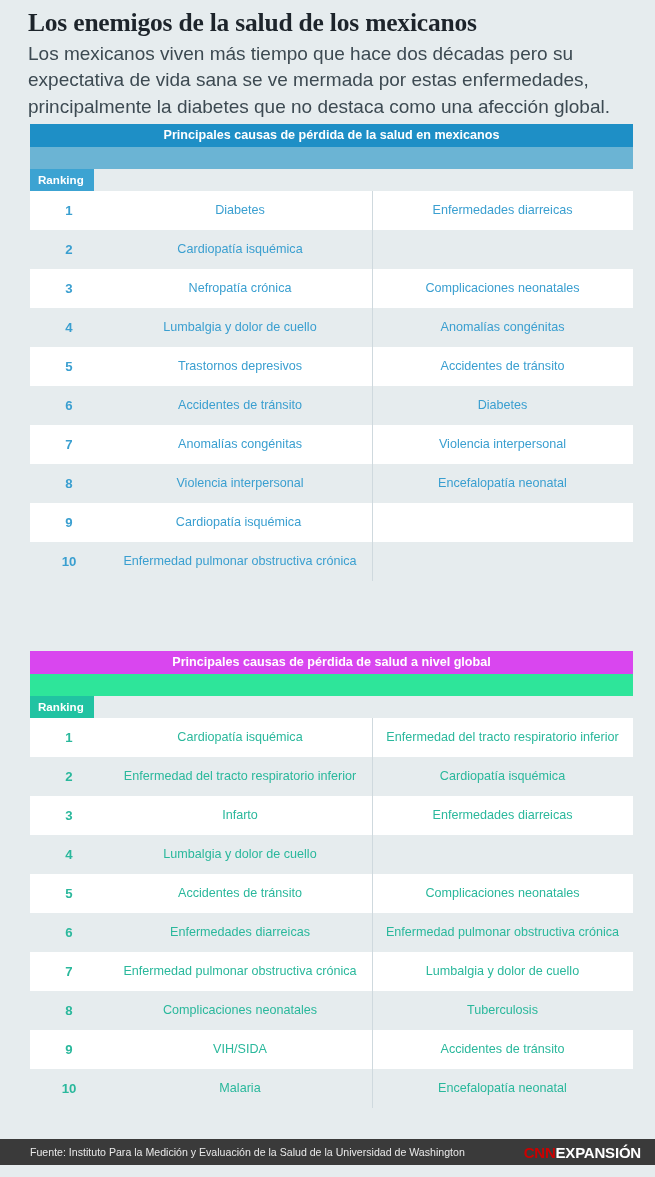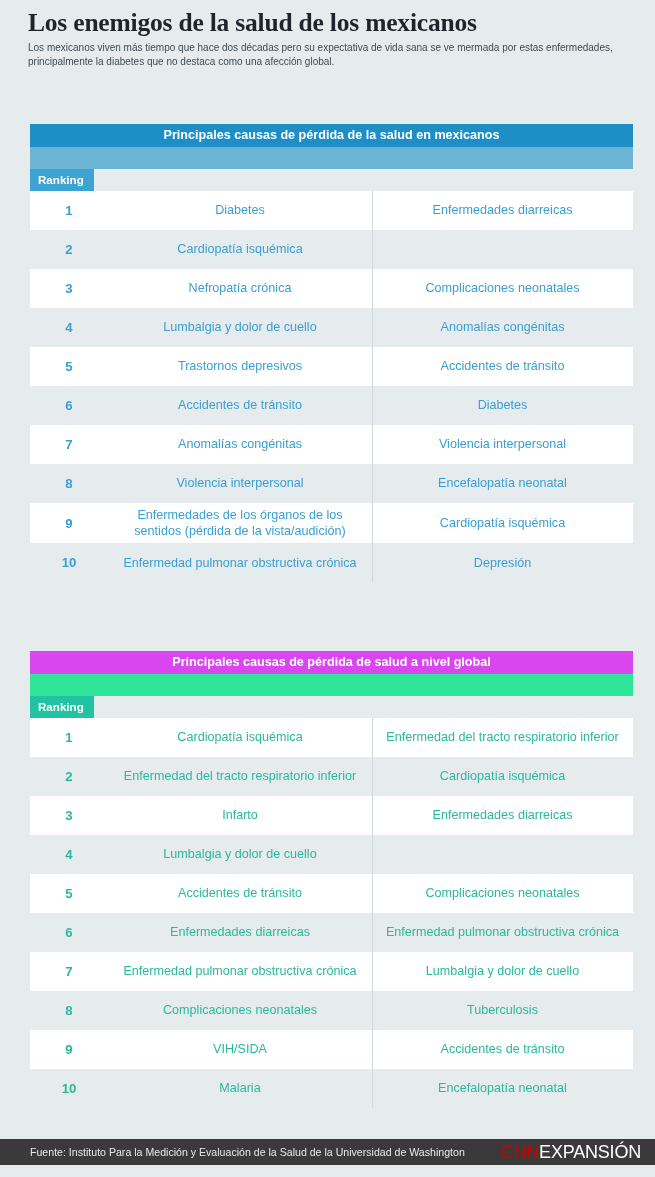--- a/index.html
+++ b/index.html
@@ -27,21 +27,21 @@
   .title {
     font-family: "Liberation Serif", serif;
     font-weight: bold;
     font-size: 25.5px;
     line-height: 1.04;
     color: #1d242b;
     letter-spacing: -0.2px;
     margin: 0 0 4px 0;
   }
   .subtitle {
-    font-size: 10px;
+    font-size: 19px;
     line-height: 1.42;
     color: #3d4a52;
     margin: 0;
     max-width: 620px;
   }
   
   .table-wrap {
     position: absolute;
     left: 30px;
     width: 603px;
@@ -164,22 +164,22 @@
     justify-content: space-between;
     padding: 0 14px 0 30px;
     box-sizing: border-box;
   }
   .source {
     color: #e9e9e9;
     font-size: 10.6px;
     white-space: nowrap;
   }
   .logo {
-    font-size: 18px;
-    font-weight: normal;
+    font-size: 15px;
+    font-weight: bold;
     letter-spacing: -0.2px;
     white-space: nowrap;
   }
   .logo .cnn { color: #cc0000; }
   .logo .exp { color: #ffffff; }
 </style>
 </head>
 <body>
 
 <div class="page">
@@ -233,27 +233,25 @@
           <div class="cell-a">Anomalías congénitas</div>
           <div class="cell-b">Violencia interpersonal</div>
         </div>
         <div class="row norm">
           <div class="cell-rank">8</div>
           <div class="cell-a">Violencia interpersonal</div>
           <div class="cell-b">Encefalopatía neonatal</div>
         </div>
         <div class="row alt">
           <div class="cell-rank">9</div>
-          <div class="cell-a">Enfermedades de los órganos de los sentidos (pérdida de la vista/audición)</div>
           <div class="cell-b">Cardiopatía isquémica</div>
         </div>
         <div class="row norm">
           <div class="cell-rank">10</div>
           <div class="cell-a">Enfermedad pulmonar obstructiva crónica</div>
-          <div class="cell-b">Depresión</div>
         </div>
       </div>
   </div>
 
   <div class="table-wrap theme-green" id="table-global">
     <div class="tbl-title">Principales causas de pérdida de salud a nivel global</div>
     <div class="tbl-years">
       <div class="yr yr-left">2013</div>
       <div class="yr yr-right">1990</div>
     </div>

